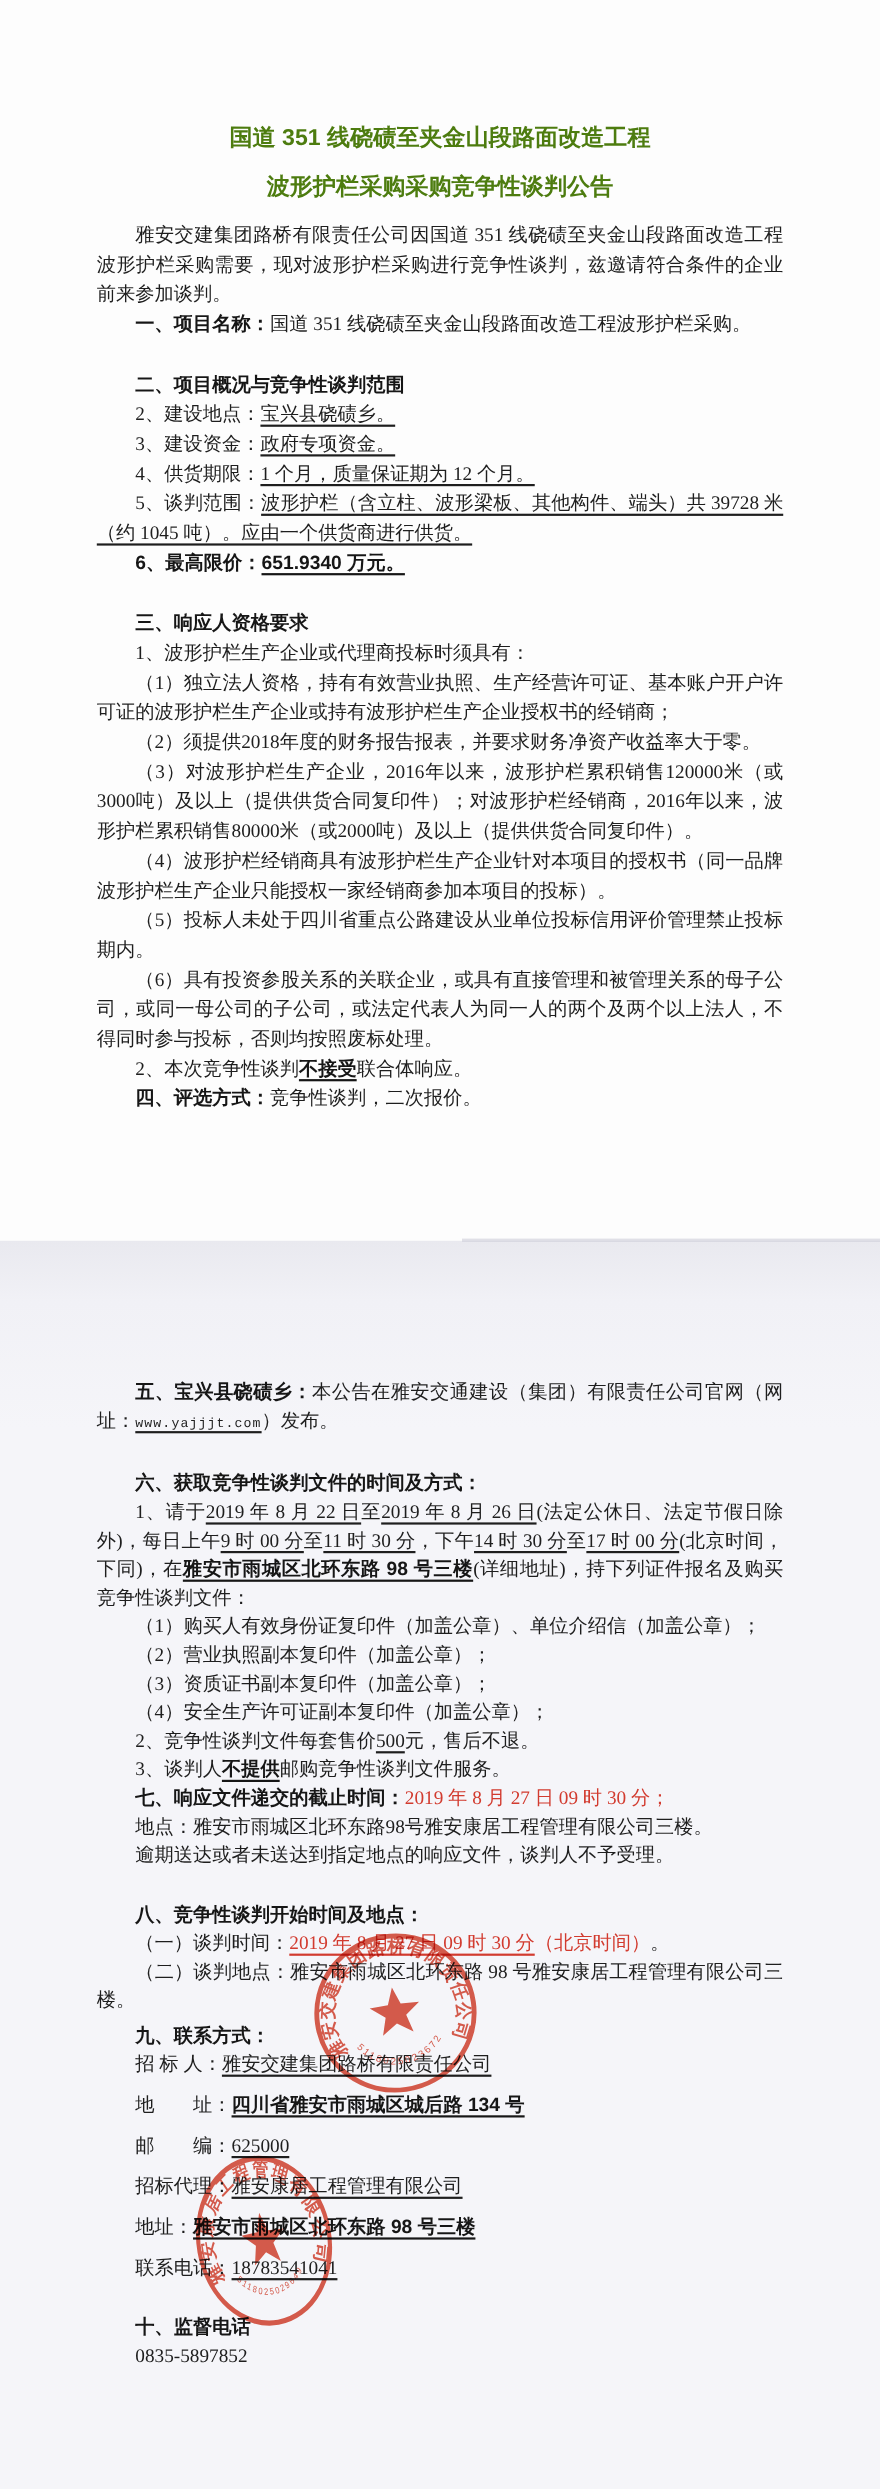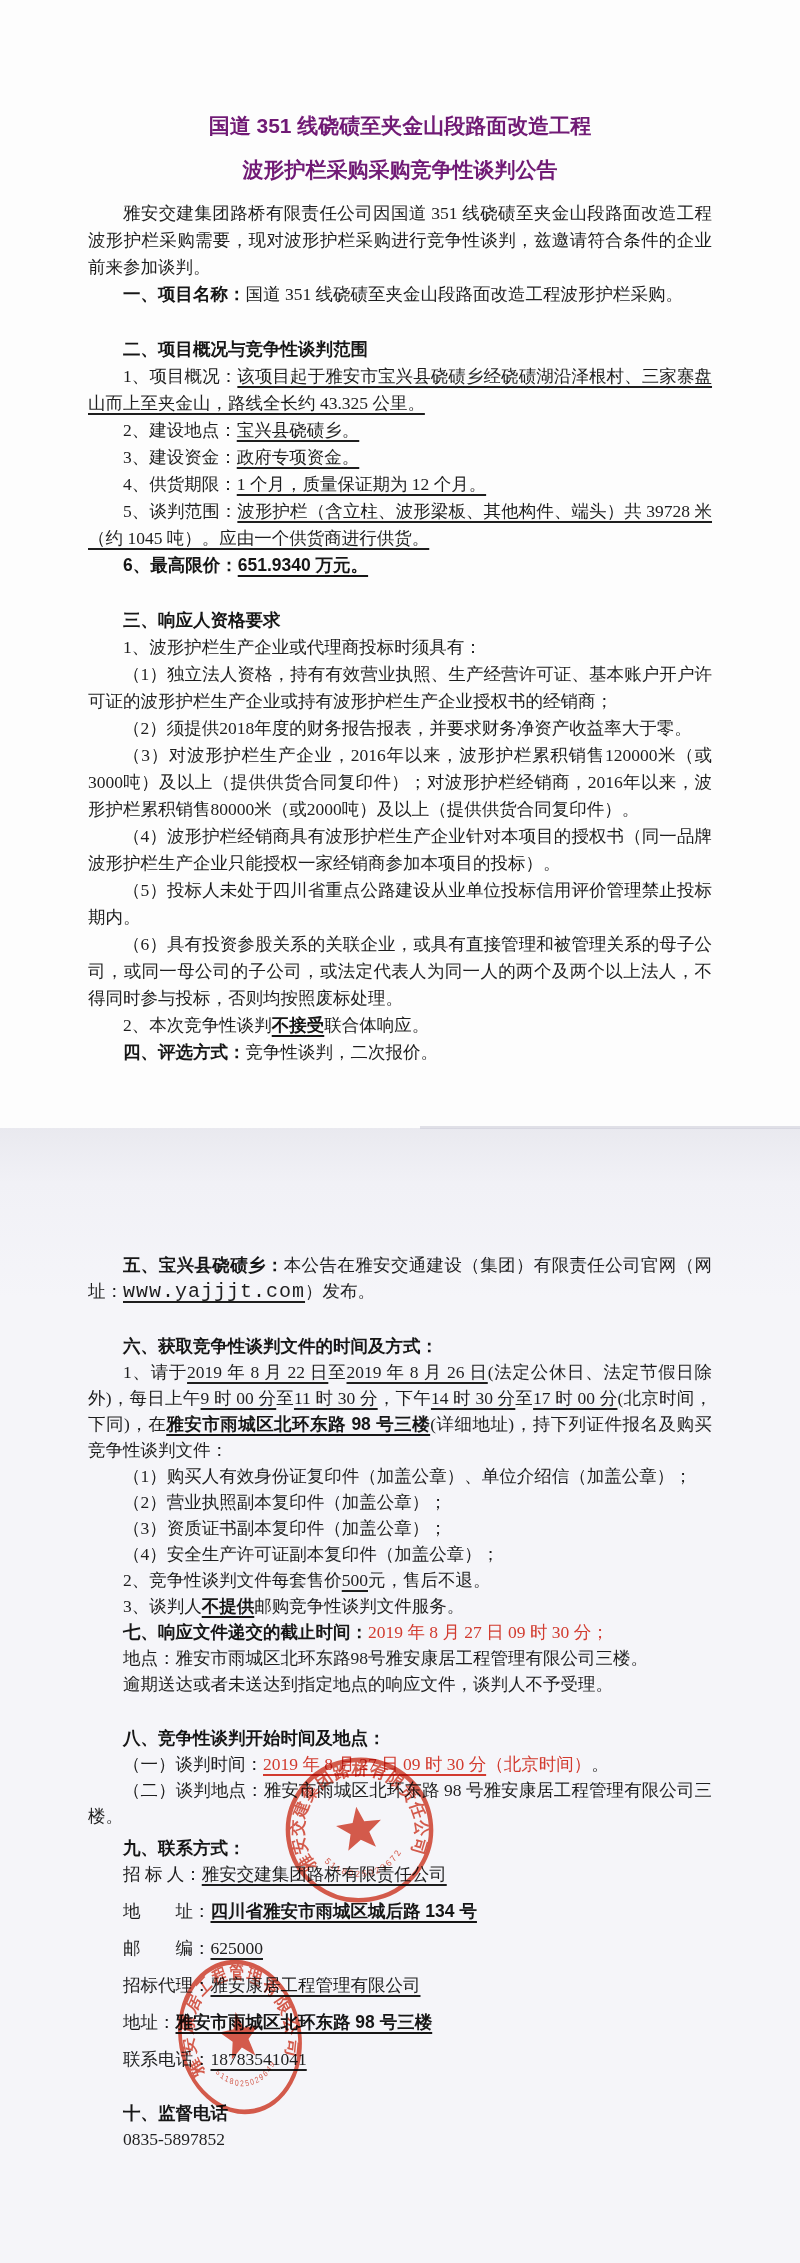--- a/index.html
+++ b/index.html
@@ -19,32 +19,32 @@
   .content { position:absolute; left:88px; width:624px; font-size:17.5px; text-align:justify; }
   .p1c { top:112px; }
   .p2c { top:124px; }   
   .para { margin:0; }
   .pg1 .para { line-height:27px; }
   .pg2 .para { line-height:26px; }
   .ind { text-indent:2em; }
   .title {
     margin:0 0 17px 0; text-align:center; text-indent:0;
     font-family:"Liberation Sans","DejaVu Sans",sans-serif;
-    font-weight:700; font-size:21px; line-height:27px; color:#701a75;
+    font-weight:700; font-size:21px; line-height:27px; color:#4d7c0f;
   }
   .title.last { }
   .hd { font-family:"Liberation Sans","DejaVu Sans",sans-serif; font-weight:700; color:#161616;margin-top:28px; }
   .u  { text-decoration:underline; text-underline-offset:4px; text-decoration-thickness:1.5px; }
   .bu {
     font-family:"Liberation Sans","DejaVu Sans",sans-serif; font-weight:700; color:#161616;
     text-decoration:underline; text-underline-offset:4px; text-decoration-thickness:1.5px;
   }
   .red  { color:#d23b2f; }
   .redu { color:#d23b2f; text-decoration:underline; text-underline-offset:4px; text-decoration-thickness:1.5px; }
-  .mono { font-family:"Liberation Mono","DejaVu Sans Mono",monospace; font-size:20px; letter-spacing:1px; }
+  .mono { font-family:"Liberation Mono","DejaVu Sans Mono",monospace; font-size:12px; letter-spacing:1px; }
   .mt6 { margin-top:6px; }
   .contact { margin:0 0 11px 0; }
   
   .stamp { position:absolute; mix-blend-mode:multiply; opacity:.88; pointer-events:none; }
   .stamp1 { left:282px; top:1754px; width:155px; height:152px; transform:rotate(-8deg); }
   .stamp2 { left:176px; top:1956px; width:128px; height:162px; transform:rotate(-10deg); }
   .sring { fill:none; stroke:#d84734; stroke-width:4.5px; }
   .sring2 { fill:none; stroke:#d84734; stroke-width:5px; }
   .sstar { fill:#d84734; }
   .stxt { font-family:"Liberation Sans","DejaVu Sans",sans-serif; font-weight:700; font-size:16.5px; letter-spacing:1px; fill:#d84734; }
@@ -61,21 +61,20 @@
 
       <h1 class="title">国道 351 线硗碛至夹金山段路面改造工程</h1>
       <h1 class="title last">波形护栏采购采购竞争性谈判公告</h1>
 
       <p class="para ind">雅安交建集团路桥有限责任公司因国道 351 线硗碛至夹金山段路面改造工程波形护栏采购需要，现对波形护栏采购进行竞争性谈判，兹邀请符合条件的企业前来参加谈判。</p>
 
       <p class="para ind"><span class="hd">一、项目名称：</span><span>国道 351 线硗碛至夹金山段路面改造工程波形护栏采购。</span></p>
 
       <p class="para ind hd">二、项目概况与竞争性谈判范围</p>
 
-      <p class="para ind"><span>1、项目概况：</span><span class="u">该项目起于雅安市宝兴县硗碛乡经硗碛湖沿泽根村、三家寨盘山而上至夹金山，路线全长约 43.325 公里。</span></p>
       <p class="para ind"><span>2、建设地点：</span><span class="u">宝兴县硗碛乡。</span></p>
       <p class="para ind"><span>3、建设资金：</span><span class="u">政府专项资金。</span></p>
       <p class="para ind"><span>4、供货期限：</span><span class="u">1 个月，质量保证期为 12 个月。</span></p>
       <p class="para ind"><span>5、谈判范围：</span><span class="u">波形护栏（含立柱、波形梁板、其他构件、端头）共 39728 米（约 1045 吨）。应由一个供货商进行供货。</span></p>
       <p class="para ind"><span class="hd">6、最高限价：</span><span class="bu">651.9340 万元。</span></p>
 
       <p class="para ind hd">三、响应人资格要求</p>
       <p class="para ind">1、波形护栏生产企业或代理商投标时须具有：</p>
       <p class="para ind">（1）独立法人资格，持有有效营业执照、生产经营许可证、基本账户开户许可证的波形护栏生产企业或持有波形护栏生产企业授权书的经销商；</p>
       <p class="para ind">（2）须提供2018年度的财务报告报表，并要求财务净资产收益率大于零。</p>

